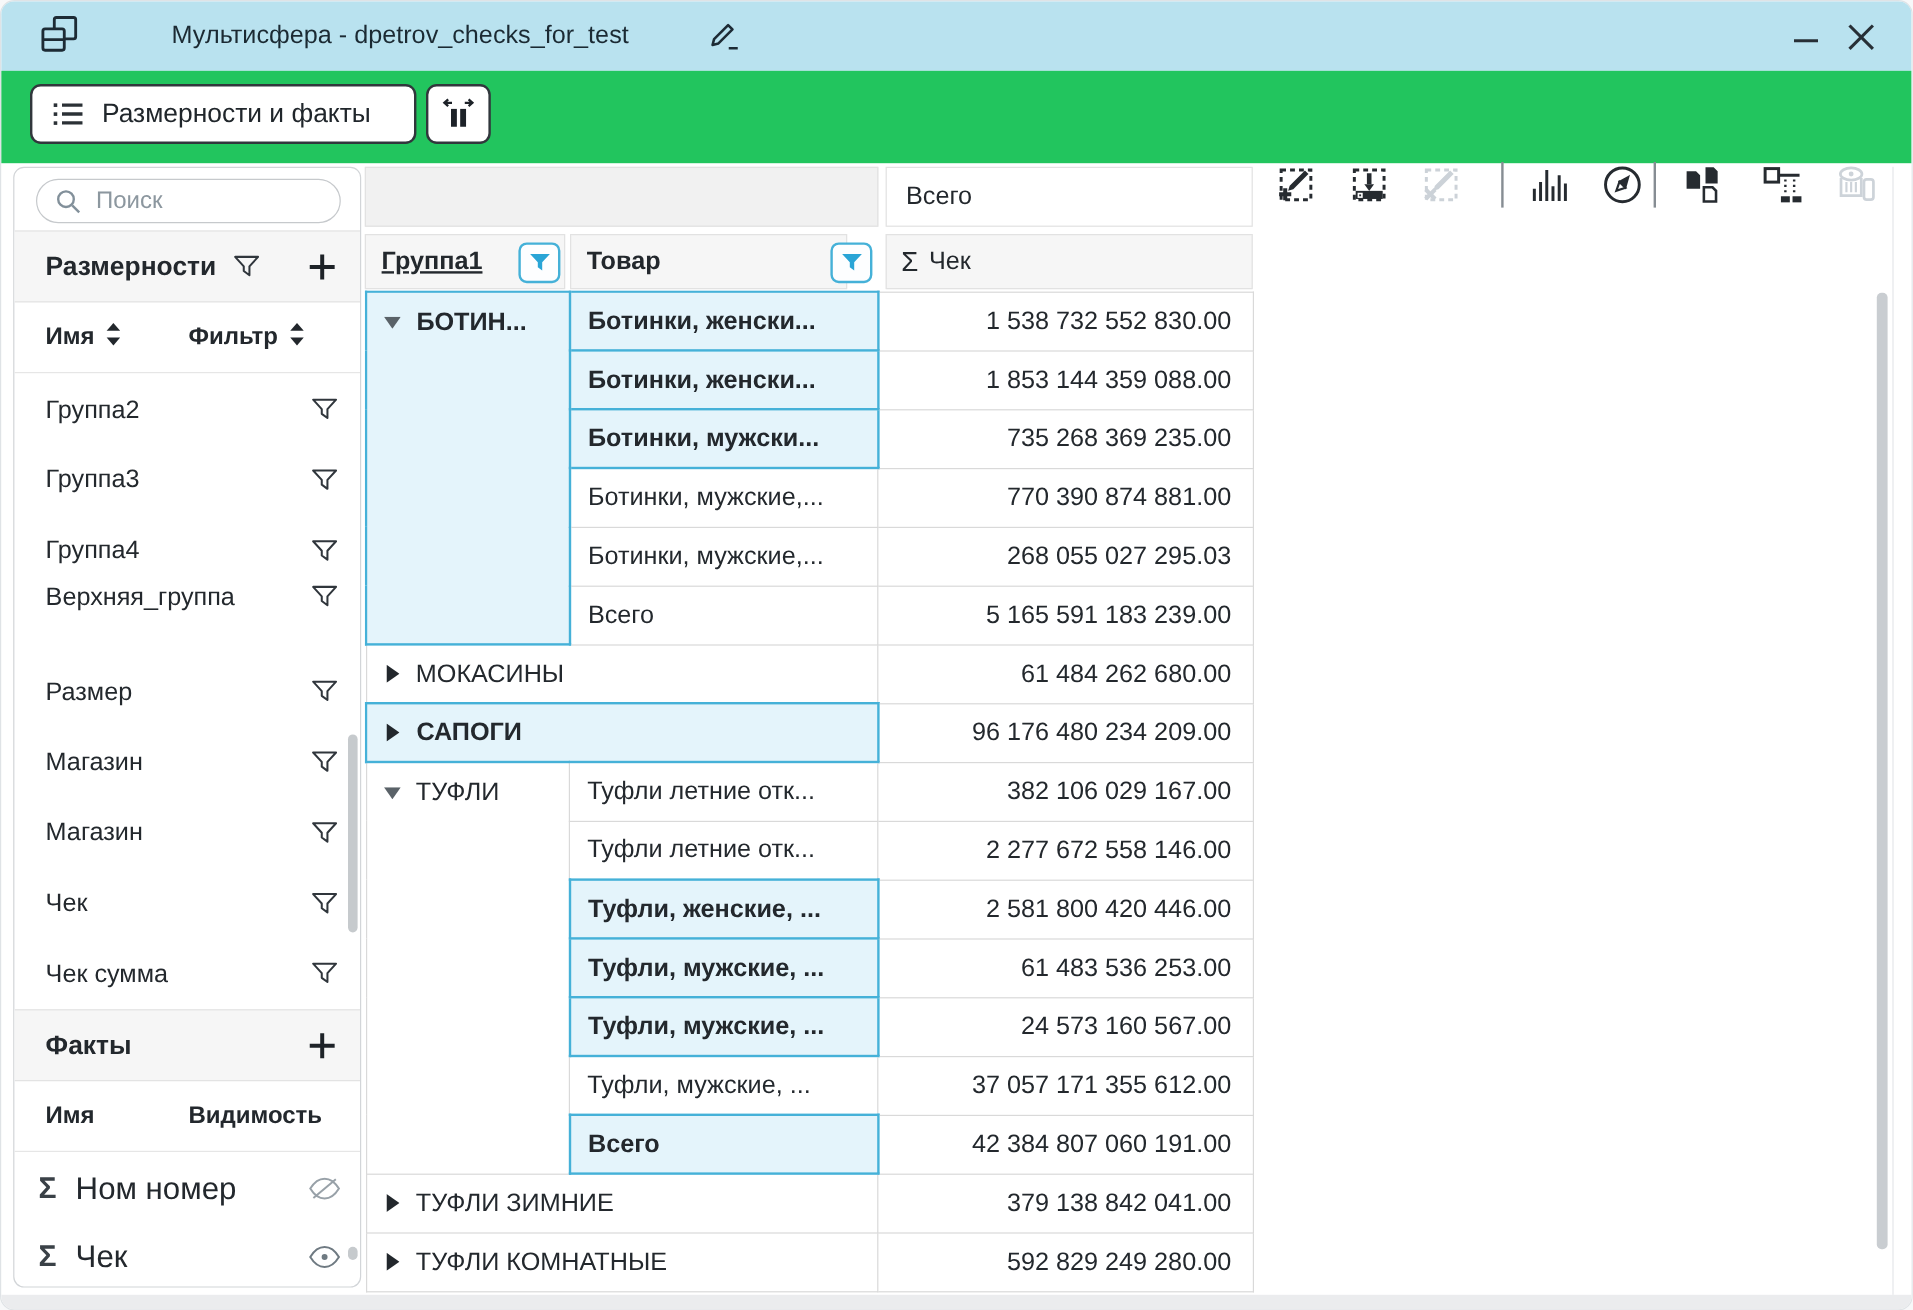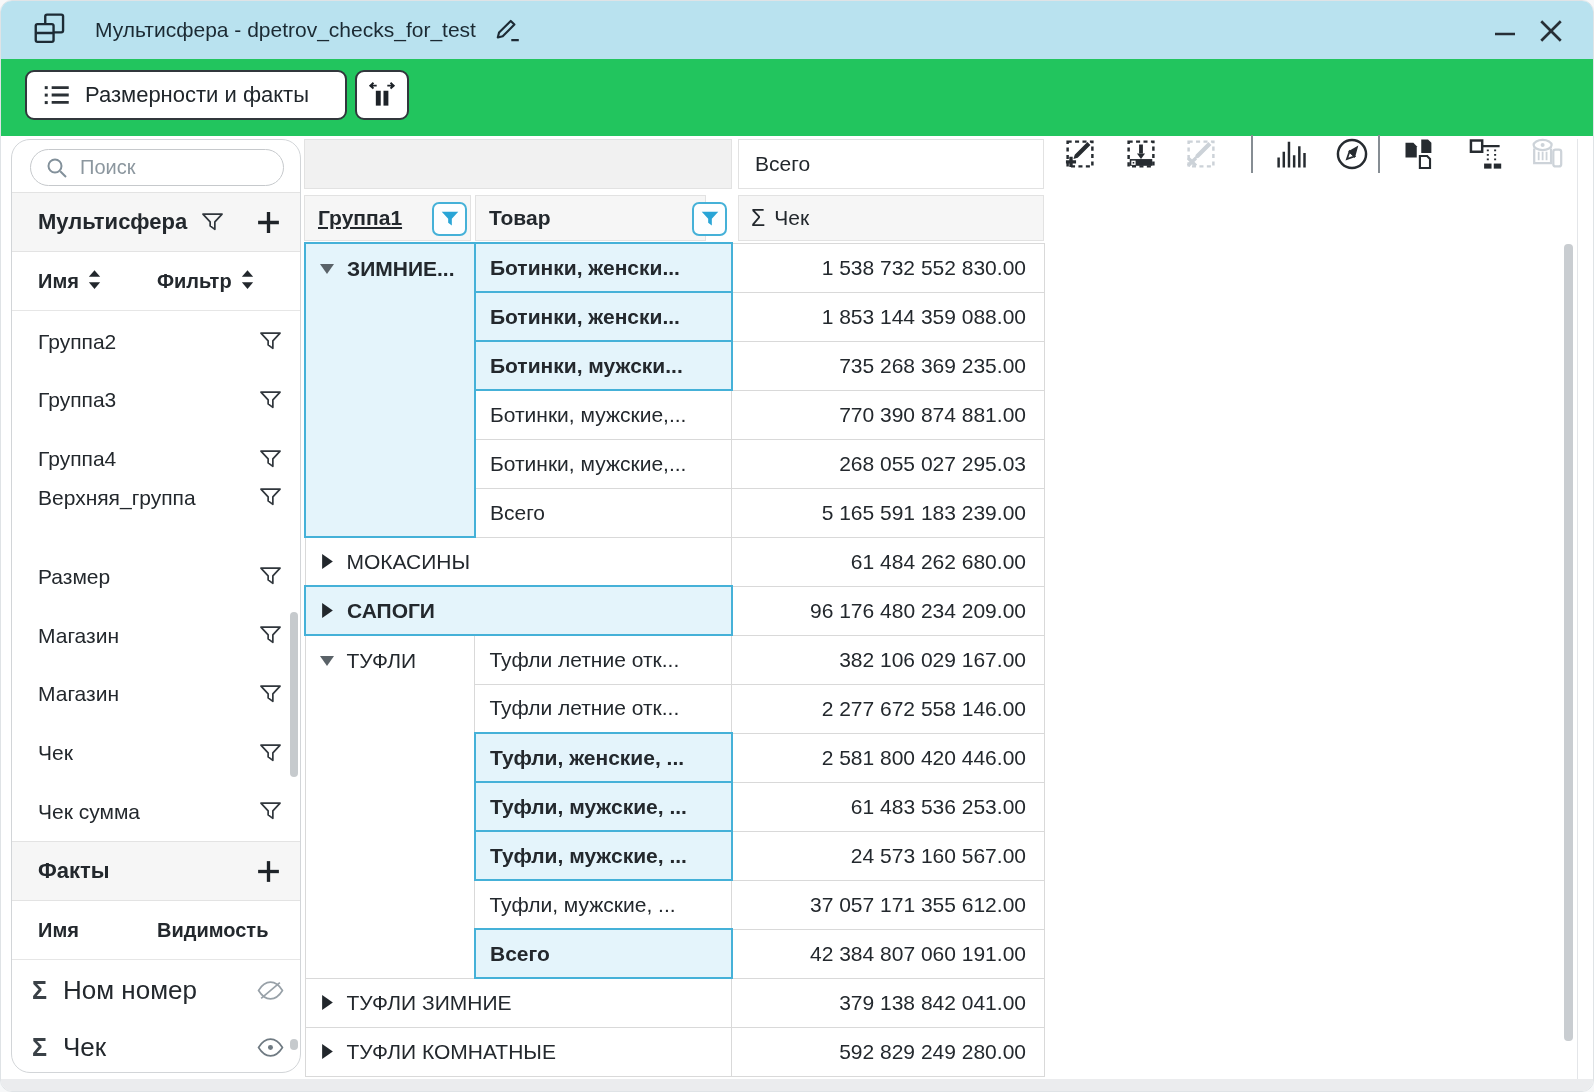--- a/index.html
+++ b/index.html
@@ -2,39 +2,39 @@
 <html><head>
 <meta charset="utf-8">
 <style>
   html,body{margin:0;padding:0;background:#f7f8f9;}
   *{box-sizing:border-box;}
   body{font-family:"Liberation Sans","DejaVu Sans",sans-serif;color:#23282d;}
   .window{position:relative;width:1594px;height:1092px;background:#fff;border-radius:12px;
           overflow:hidden;border:1px solid #dfe3e6;}
   
   .titlebar{position:absolute;left:0;top:0;width:100%;height:58px;background:#b9e2ef;
-            display:flex;align-items:center;}
+            display:flex;align-items:center;gap:48px;}
   .titlebar .app-icon{margin-left:30px;}
   .titlebar .title{margin-left:26px;font-size:21px;color:#1b2a33;}
   .titlebar .edit{margin-left:16px;}
   .win-btn{position:absolute;top:14px;width:36px;height:32px;display:flex;align-items:center;justify-content:center;cursor:pointer;}
   .win-min{left:1486px;}
   .win-close{left:1532px;}
   
   .toolbar{position:absolute;left:0;top:58px;width:100%;height:77px;background:#22c55e;}
   .tb-btn{position:absolute;top:11px;height:50px;border:2px solid #31373c;border-radius:9px;
           background:#fff;display:flex;align-items:center;cursor:pointer;}
   .tb-btn-main{left:24px;width:322px;padding-left:14px;}
   .tb-btn-main .lbl{font-size:22px;margin-left:12px;color:#20262b;}
   .tb-btn-width{left:354px;width:54px;justify-content:center;}
   .tb-ic{position:absolute;top:77px;width:36px;height:36px;display:flex;align-items:center;justify-content:center;cursor:pointer;}
   .tb-sep{position:absolute;top:76px;width:2px;height:38px;background:#868d93;}
   
   .sidebar{position:absolute;left:10px;top:138px;width:290px;height:934px;background:#fff;
-           border:1px solid #d2d5d8;border-radius:19px;overflow:hidden;}
+           border:1px solid #d2d5d8;border-radius:9px;overflow:hidden;}
   .search-wrap{position:absolute;left:18px;top:9px;width:254px;height:37px;border:1px solid #c6c9cc;
                border-radius:19px;display:flex;align-items:center;background:#fff;}
   .search-wrap .mag{margin-left:14px;display:flex;}
   .search-wrap input{border:none;outline:none;font-size:20px;width:180px;margin-left:9px;
                      font-family:inherit;color:#31373c;background:transparent;}
   .search-wrap input::placeholder{color:#8c979f;}
   .sec-head{position:absolute;left:0;width:100%;height:60px;background:#f6f6f6;border-top:1px solid #e3e3e3;
             border-bottom:1px solid #e3e3e3;display:flex;align-items:center;}
   .sec-head .t{font-size:22px;font-weight:700;margin-left:26px;}
   .sec-head .funnel{margin-left:12px;display:flex;}
@@ -243,21 +243,21 @@
       <span class="mag">
         <svg width="24" height="24" viewBox="0 0 24 24" fill="none" stroke="#82909a" stroke-width="2">
           <circle cx="10" cy="10" r="6.5"></circle>
             <line x1="15.2" y1="15.2" x2="21" y2="21"></line>
         </svg>
       </span>
       <input type="text" placeholder="Поиск" style="">
     </div>
 
     <div class="sec-head" style="top:52px">
-      <span class="t">Мультисфера</span>
+      <span class="t">Размерности</span>
       <span class="funnel">
           <svg width="27" height="27" viewBox="0 0 24 24" fill="none" stroke="#30363c" stroke-width="1.5" stroke-linejoin="round">
             <path d="M3.5 4.5h17l-6.4 7v6.6l-4.2-3.1v-3.5z"></path>
           </svg>
         </span>
       <span class="plus">
           <svg width="27" height="27" viewBox="0 0 26 26" stroke="#1e2328" stroke-width="3.2">
             <line x1="13" y1="3" x2="13" y2="23"></line>
             <line x1="3" y1="13" x2="23" y2="13"></line>
           </svg>
@@ -432,21 +432,21 @@
         </colgroup>
       <tbody id="pivot-body">
           <tr>
             <td class="group sel bold" rowspan="6">
               <span class="gflex">
                 <span class="ico">
                   <svg width="14" height="10" viewBox="0 0 14 10" fill="#5a6268">
                     <path d="M0 0h14L7 10Z"></path>
                   </svg>
                 </span>
-                <span>ЗИМНИЕ...</span>
+                <span>БОТИН...</span>
               </span>
             </td>
             <td class="sel bold prod">Ботинки, женски...</td>
             <td class="val">1 538 732 552 830.00</td>
           </tr>
           <tr>
             <td class="sel bold prod">Ботинки, женски...</td>
             <td class="val">1 853 144 359 088.00</td>
           </tr>
           <tr>

